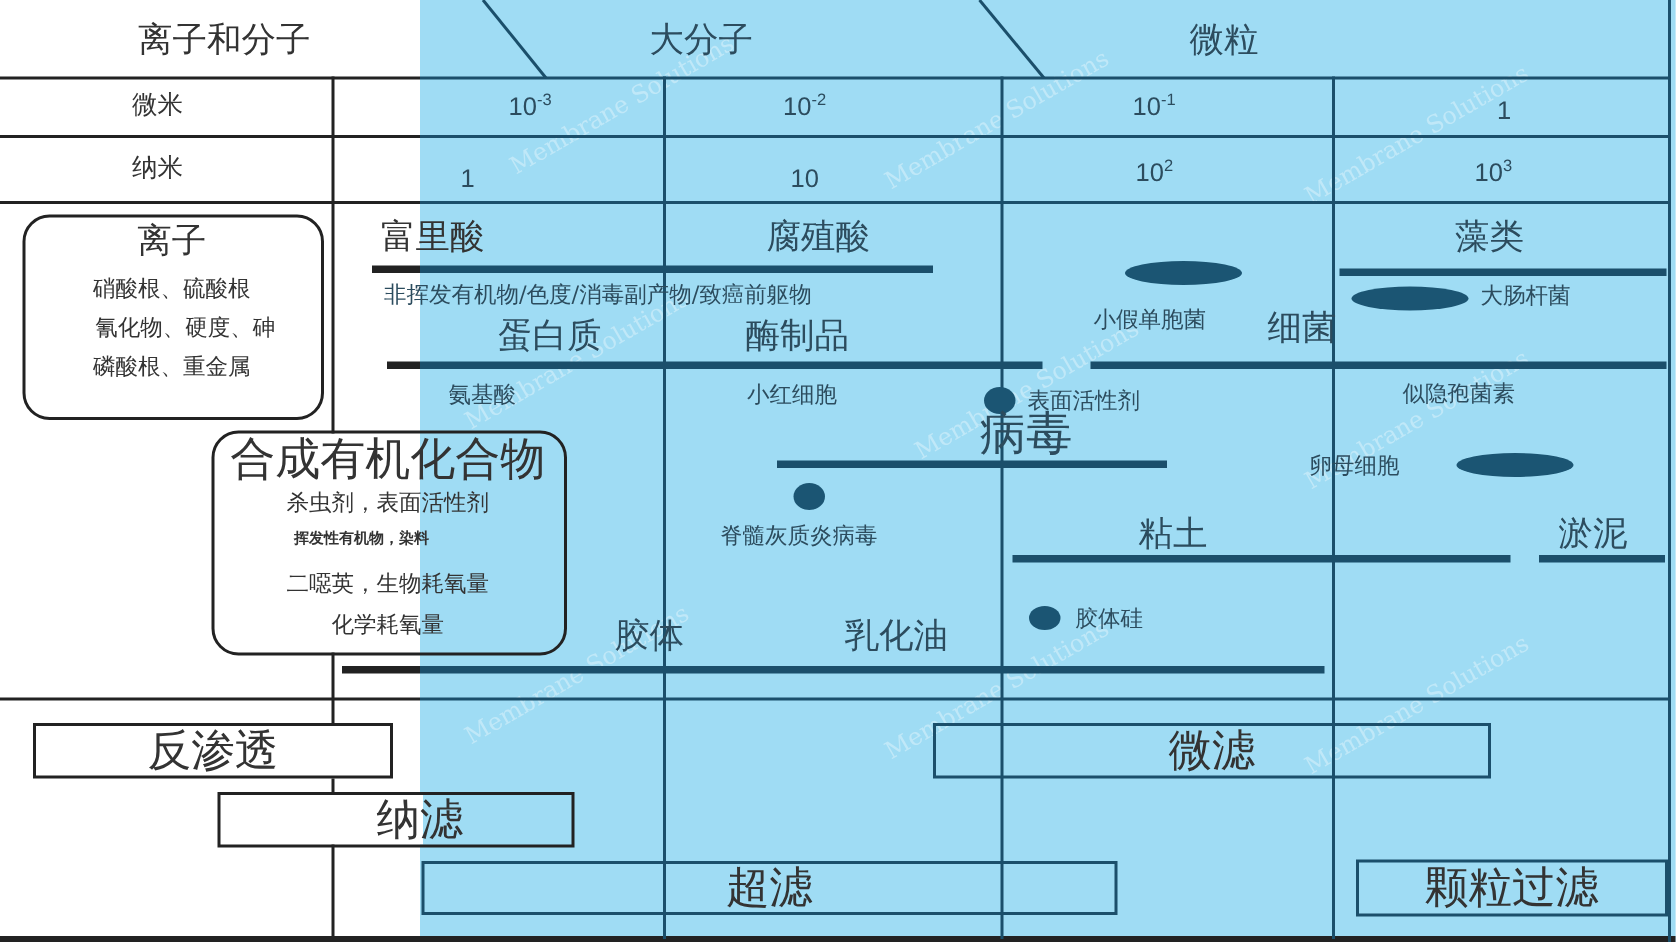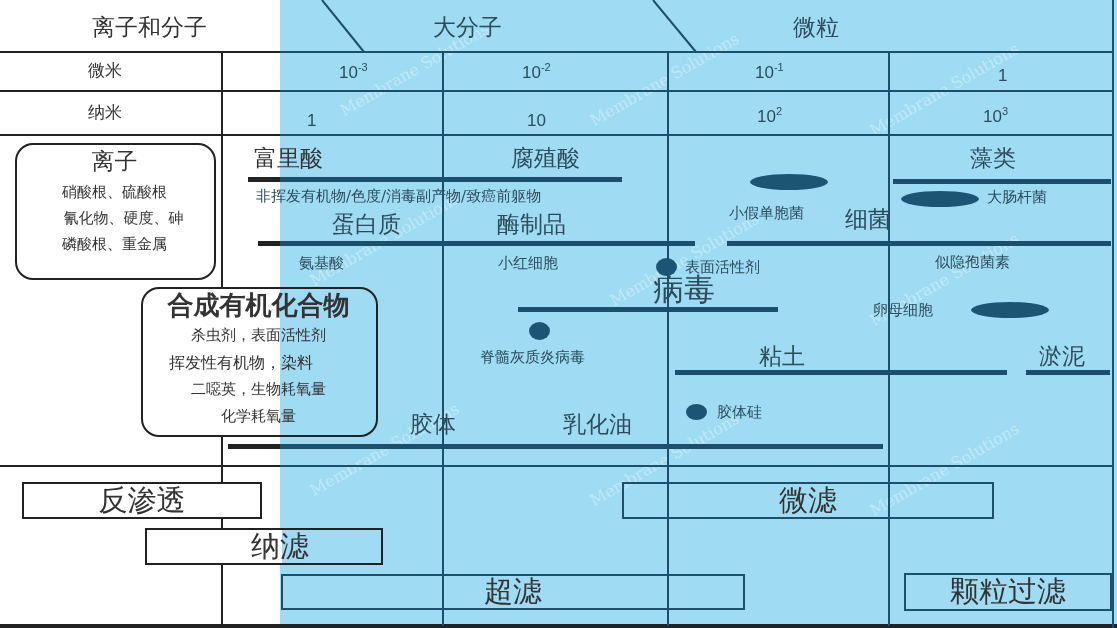--- a/index.html
+++ b/index.html
@@ -80,23 +80,23 @@
 <div class="t sans tc" style="left:757px;top:106px;font-size:17px;"><span>10</span><sup>2</sup></div>
 <div class="t sans tc" style="left:983px;top:106px;font-size:17px;"><span>10</span><sup>3</sup></div>
 
 <div class="box" style="left:15px;top:143px;width:197px;height:133px;background:#fff;"></div>
 <div class="t cent" style="left:15px;top:150px;width:199px;font-size:23px;color:#333;">离子</div>
 <div class="t cent" style="left:15px;top:185px;width:199px;font-size:15px;color:#333;">硝酸根、硫酸根</div>
 <div class="t cent" style="left:15px;top:211px;width:217px;font-size:15px;color:#333;">氰化物、硬度、砷</div>
 <div class="t cent" style="left:15px;top:237px;width:199px;font-size:15px;color:#333;">磷酸根、重金属</div>
 
 <div class="box" style="left:141px;top:287px;width:233px;height:146px;background:linear-gradient(to right,#fff 0,#fff 137px,transparent 137px);"></div>
-<div class="t cent" style="left:141px;top:292px;width:235px;font-size:26px;color:#333;font-weight:bold;">合成有机化合物</div>
+<div class="t cent" style="left:141px;top:292px;width:235px;font-size:30px;color:#333;">合成有机化合物</div>
 <div class="t cent" style="left:141px;top:328px;width:235px;font-size:15px;color:#333;">杀虫剂，表面活性剂</div>
-<div class="t cent" style="left:141px;top:355px;width:200px;font-size:16px;color:#333;">挥发性有机物，染料</div>
+<div class="t cent" style="left:141px;top:355px;width:200px;font-size:10px;color:#333;font-weight:bold;">挥发性有机物，染料</div>
 <div class="t cent" style="left:141px;top:382px;width:235px;font-size:15px;color:#333;">二噁英，生物耗氧量</div>
 <div class="t cent" style="left:141px;top:409px;width:235px;font-size:15px;color:#333;">化学耗氧量</div>
 
 <div class="bar bk" style="left:248px;top:177px;width:32px;"></div>
 <div class="bar dk" style="left:280px;top:177px;width:342px;"></div>
 <div class="bar dk" style="left:893px;top:179px;width:218px;"></div>
 <div class="bar bk" style="left:258px;top:241px;width:22px;"></div>
 <div class="bar dk" style="left:280px;top:241px;width:415px;"></div>
 <div class="bar dk" style="left:727px;top:241px;width:384px;"></div>
 <div class="bar dk" style="left:518px;top:307px;width:260px;"></div>

